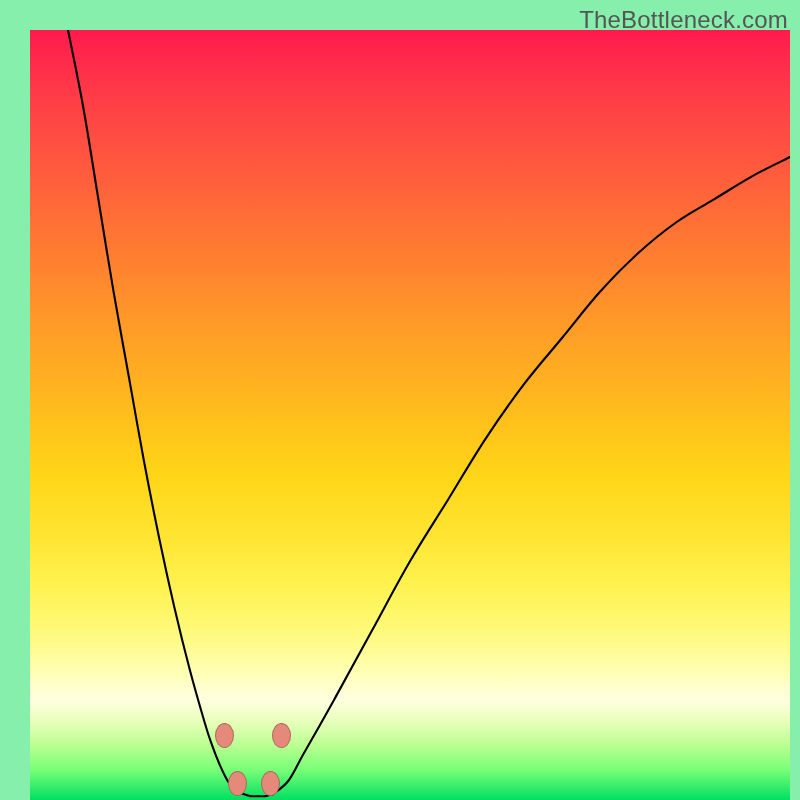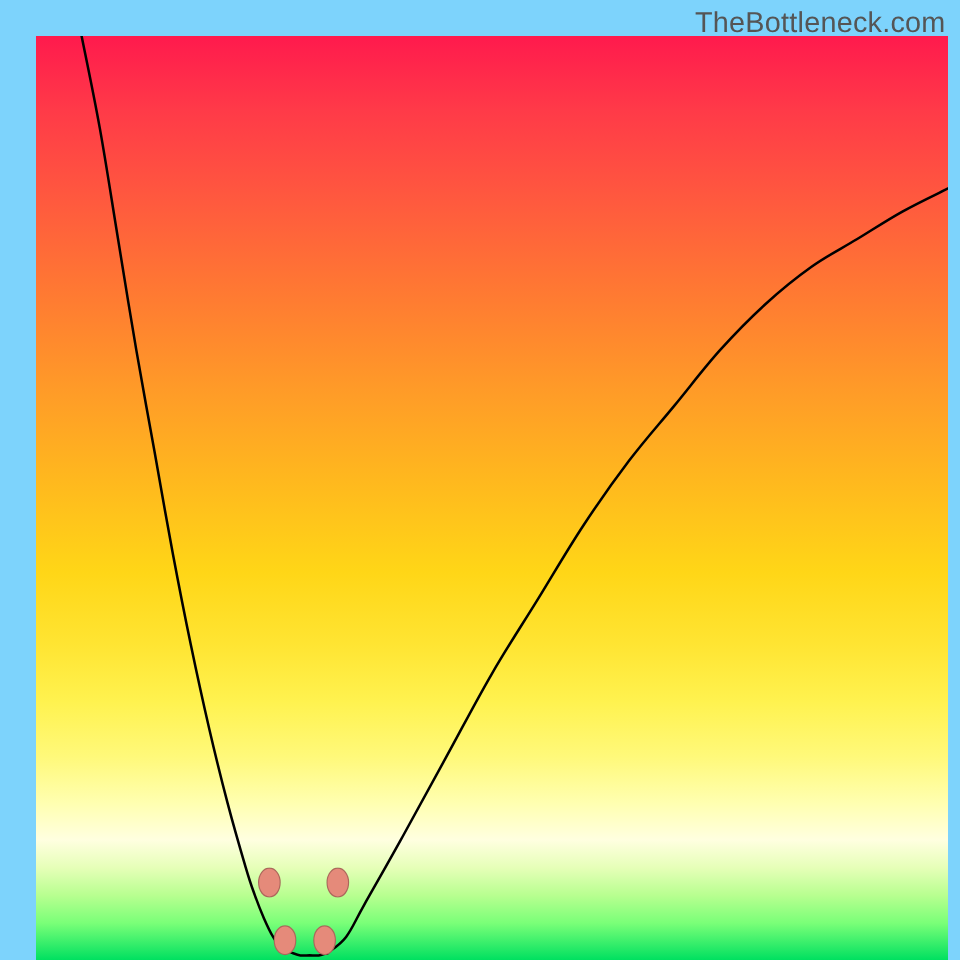--- a/index.html
+++ b/index.html
@@ -10,21 +10,21 @@
     background: #000;
     font-family: Arial, Helvetica, sans-serif;
     overflow: hidden;
   }
   .frame {
     position: absolute;
     left: 0;
     top: 0;
     width: 800px;
     height: 800px;
-    background: #7dd3fc;
+    background: #86efac;
   }
   .plot {
     position: absolute;
     left: 30px;
     top: 30px;
     width: 760px;
     height: 770px;
     overflow: hidden;
   }
   .gradient {

